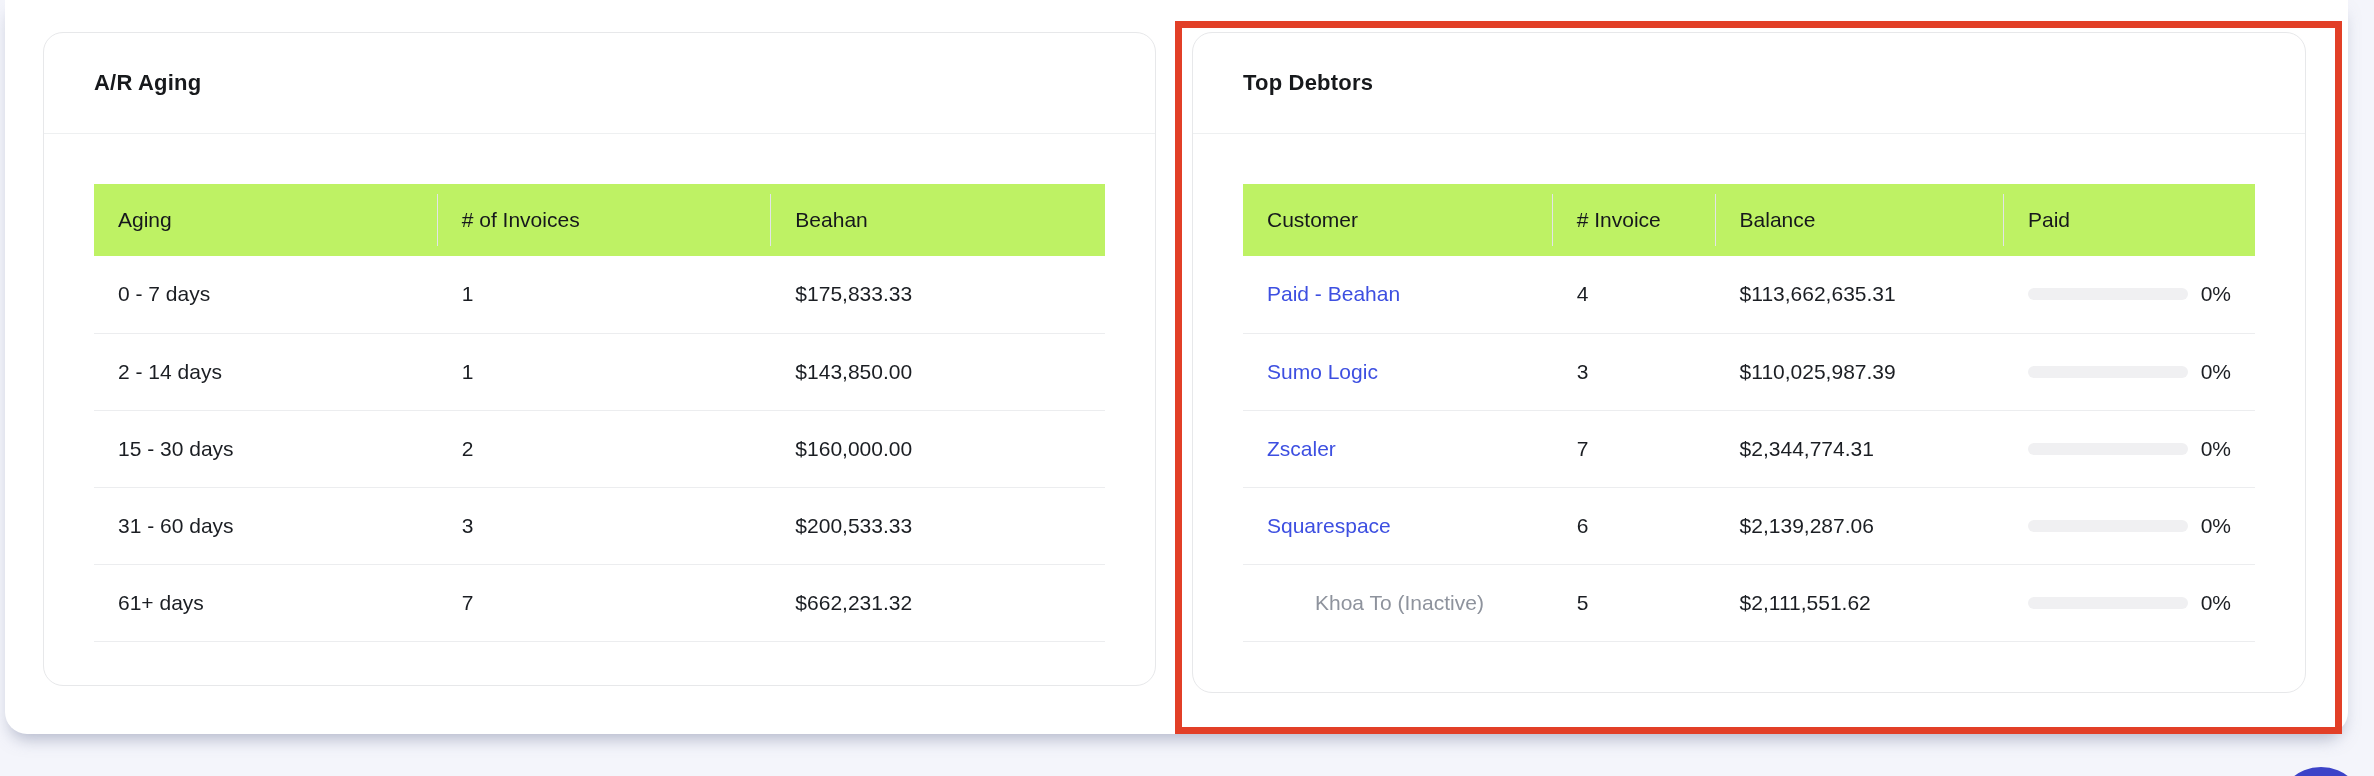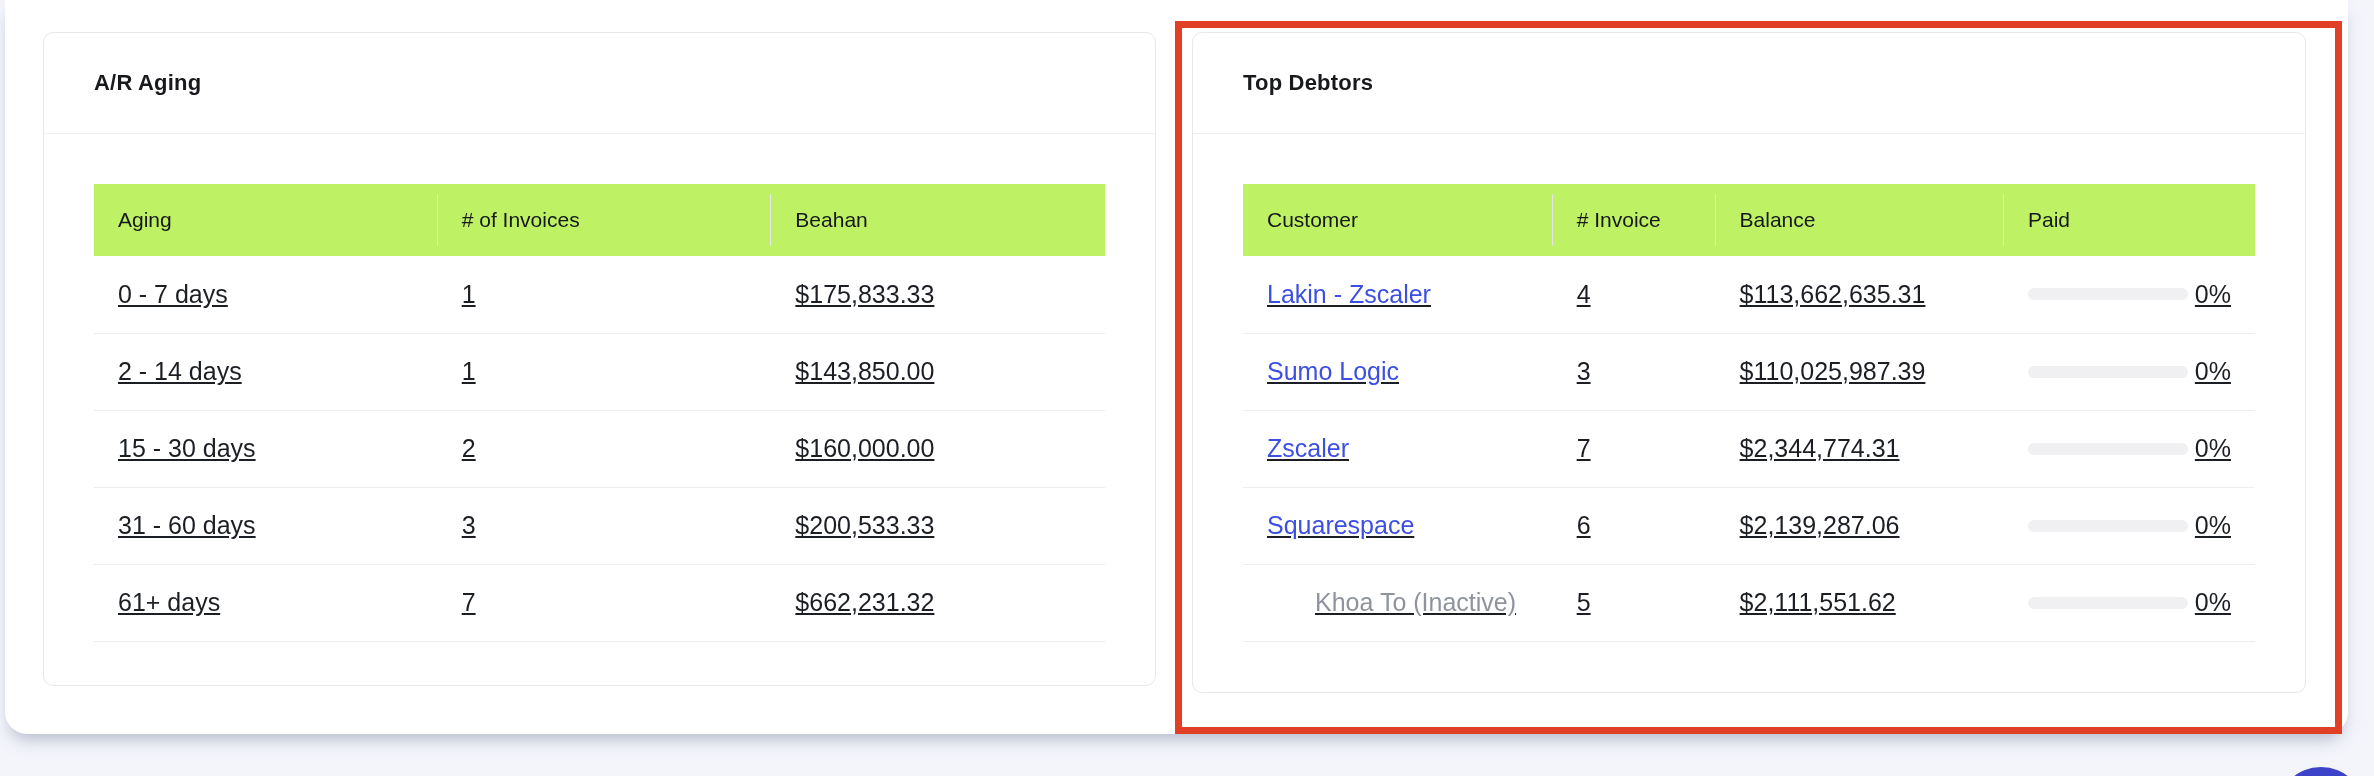--- a/index.html
+++ b/index.html
@@ -17,21 +17,21 @@
     width:2343px; height:734px;
     background:#ffffff;
     border-radius:0 0 22px 22px;
     box-shadow:0 10px 16px -5px rgba(118,126,158,0.5);
   }
   .card {
     position:absolute;
     top:32px;
     background:#ffffff;
     border:1px solid #e7e8ea;
-    border-radius:10px;
+    border-radius:20px;
   }
   .card-left  { left:43px;   width:1113px; height:654px; }
   .card-right { left:1192px; width:1114px; height:661px; }
   .card-header {
     height:101px;
     display:flex;
     align-items:center;
     padding:0 50px;
     border-bottom:1px solid #eef0f1;
   }
@@ -59,28 +59,27 @@
   }
   th:not(:last-child)::after {
     content:"";
     position:absolute;
     right:0; top:10px; bottom:10px;
     width:1px;
     background:#e3e4e8;
   }
   td {
     height:77px;
-    font-size:25px;
+    font-size:21px;
     font-weight:400;
     color:#1b1e23;
     padding:0 24px;
     border-bottom:1px solid #ecedef;
     white-space:nowrap;
     overflow:hidden;
-    text-decoration:underline;
   }
   a.customer-link {
     color:#3d4fe1;
     text-decoration:none;
     cursor:pointer;
   }
   .inactive { color:#8e939d;margin-left:48px; }
   .paid-wrap {
     display:flex;
     align-items:center;
@@ -182,21 +181,21 @@
       <thead>
         <tr>
           <th>Customer</th>
           <th># Invoice</th>
           <th>Balance</th>
           <th>Paid</th>
         </tr>
       </thead>
       <tbody>
         <tr>
-          <td><a class="customer-link">Lakin - Zscaler</a></td>
+          <td><a class="customer-link">Paid - Beahan</a></td>
           <td>4</td>
           <td>$113,662,635.31</td>
           <td>
             <div class="paid-wrap">
               <div class="progress-track">
                   <div class="progress-fill"></div>
                 </div>
               <span class="paid-label">0%</span>
             </div>
           </td>

